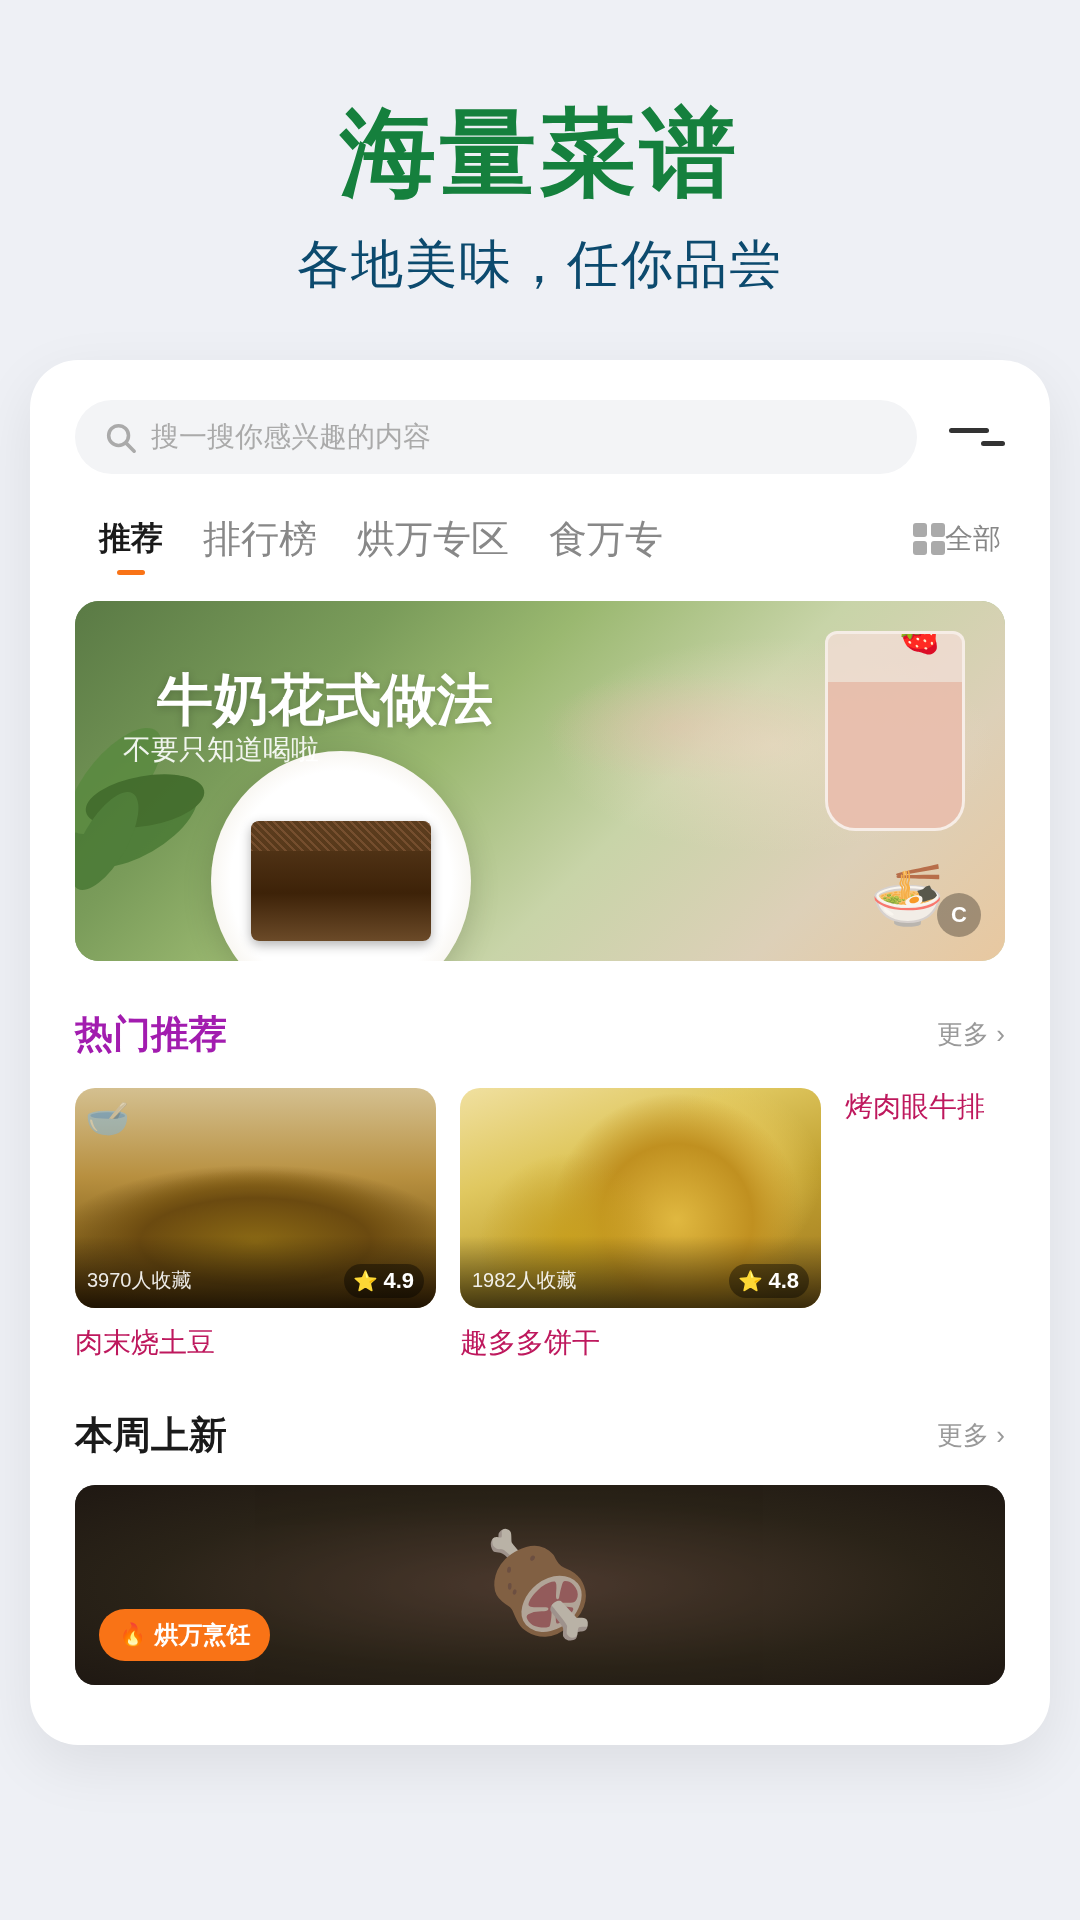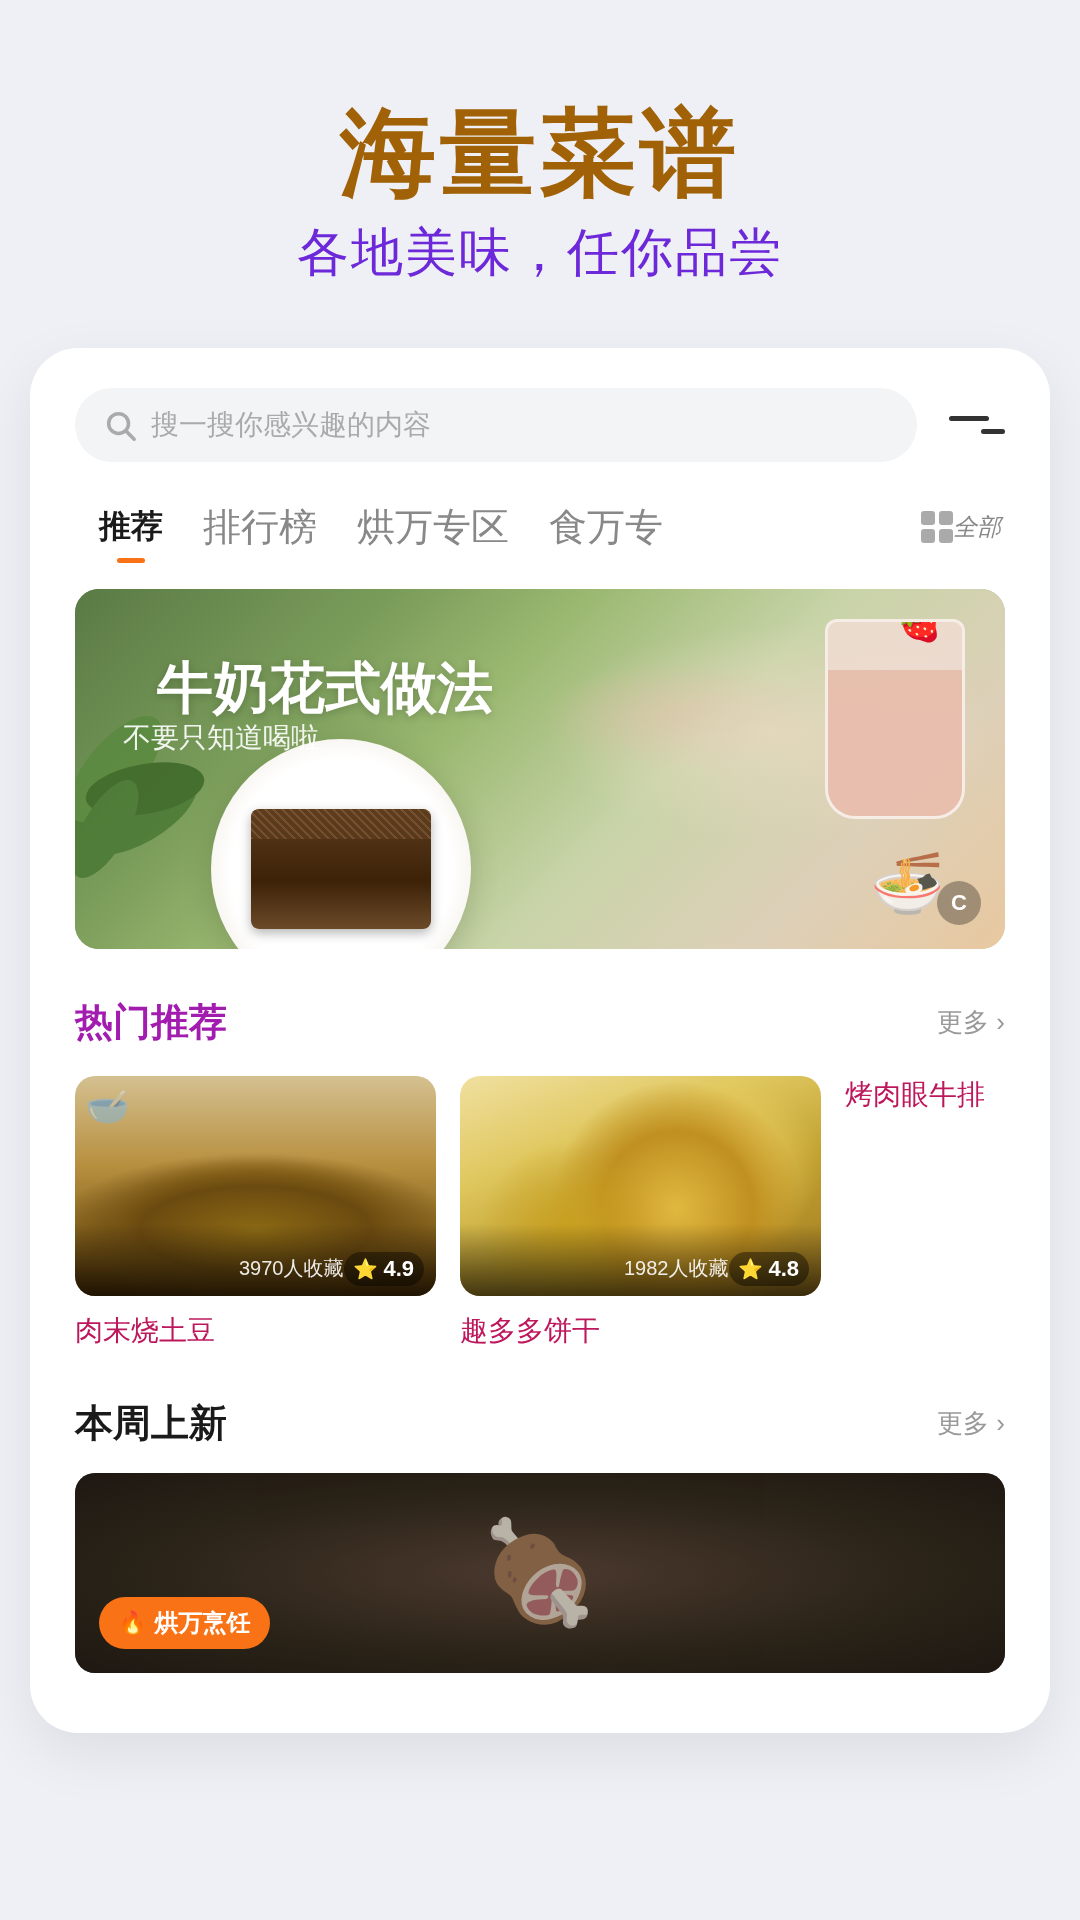--- a/index.html
+++ b/index.html
@@ -13,30 +13,30 @@
     }
 
     .top-section {
       padding: 100px 60px 60px;
       text-align: center;
     }
 
     .main-title {
       font-size: 96px;
       font-weight: 900;
-      color: #a16207;
+      color: #15803d;
       letter-spacing: 4px;
       line-height: 1.1;
     }
 
     .sub-title {
       font-size: 52px;
       font-weight: 400;
-      color: #6d28d9;
-      margin-top: 12px;
+      color: #0c4a6e;
+      margin-top: 24px;
       letter-spacing: 2px;
     }
 
     .app-card {
       background: #fff;
       border-radius: 48px;
       margin: 0 30px;
       padding: 40px 45px 60px;
       box-shadow: 0 20px 60px rgba(0,0,0,0.08);
     }
@@ -123,23 +123,22 @@
       height: 5px;
       background: #f97316;
       border-radius: 3px;
     }
 
     .tab-all {
       display: flex;
       align-items: center;
       gap: 0;
       margin-left: auto;
-      font-size: 24px;
+      font-size: 28px;
       color: #888;
-      font-style: italic;
     }
 
     .grid-icon {
       display: grid;
       grid-template-columns: 1fr 1fr;
       gap: 4px;
       width: 32px;
       height: 32px;
     }
     .grid-dot {
@@ -289,21 +288,21 @@
       margin-bottom: 16px;
     }
 
     .food-card-badge {
       position: absolute;
       bottom: 0; left: 0; right: 0;
       background: linear-gradient(to top, rgba(0,0,0,0.65), transparent);
       padding: 28px 12px 10px;
       display: flex;
       align-items: center;
-      justify-content: flex-end;
+      justify-content: space-between;
     }
 
     .collection-count {
       font-size: 20px;
       color: rgba(255,255,255,0.9);
     }
 
     .rating-badge {
       display: flex;
       align-items: center;

